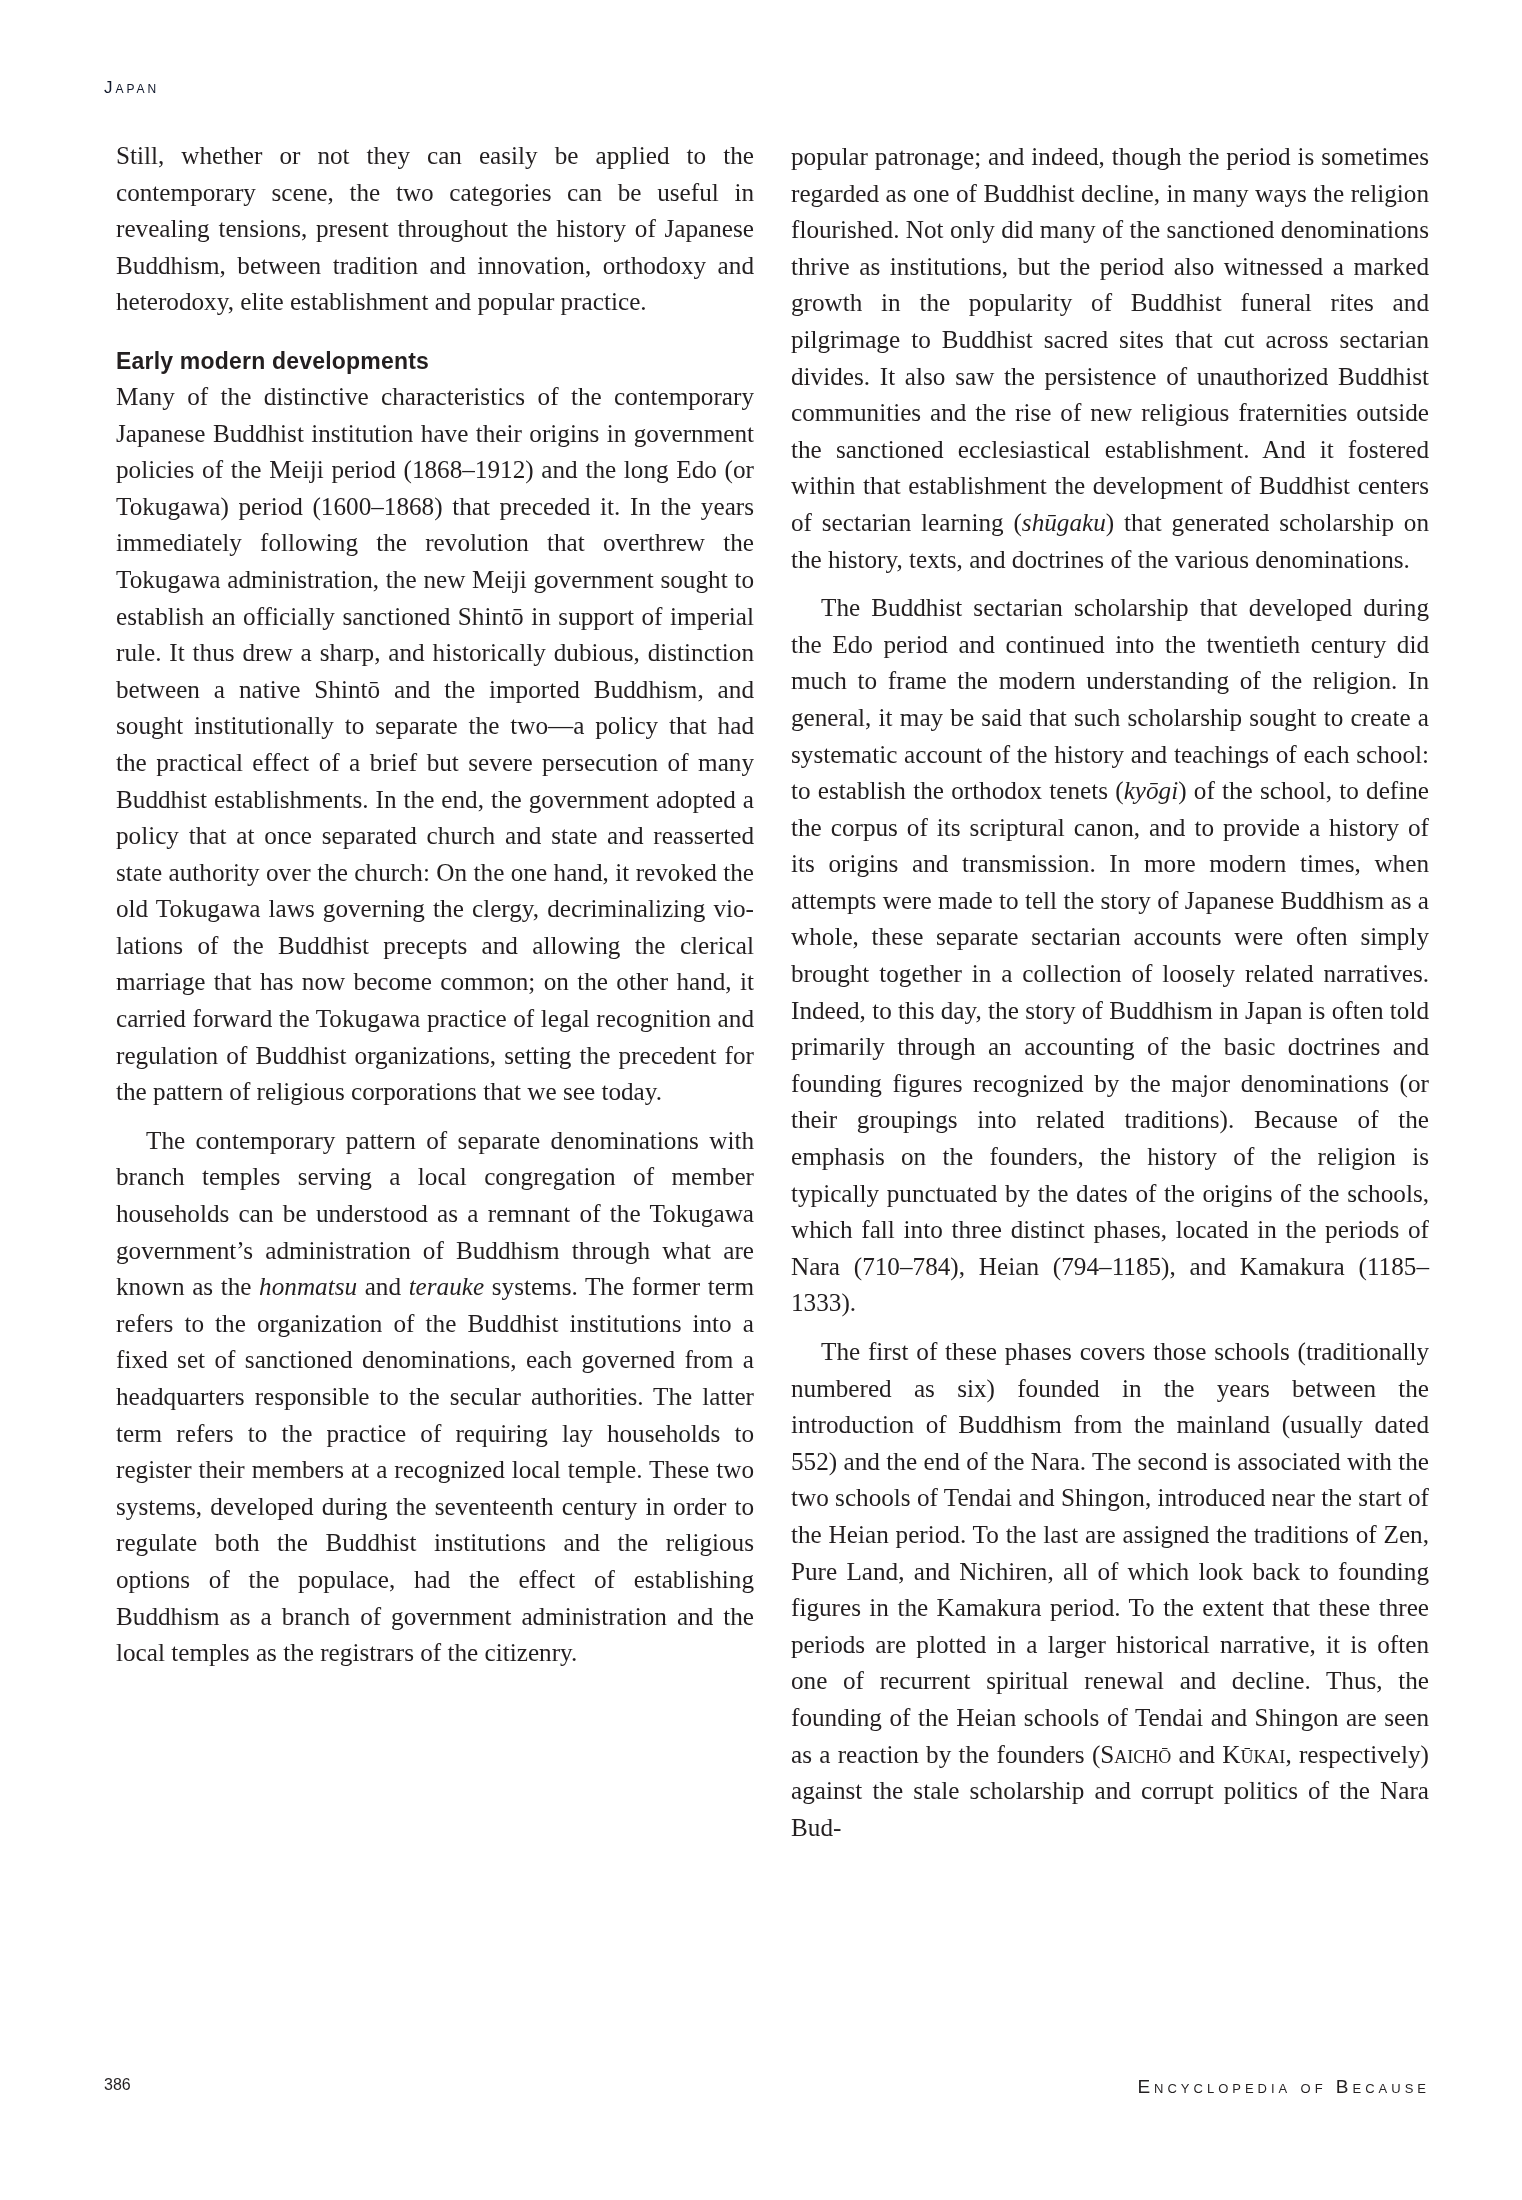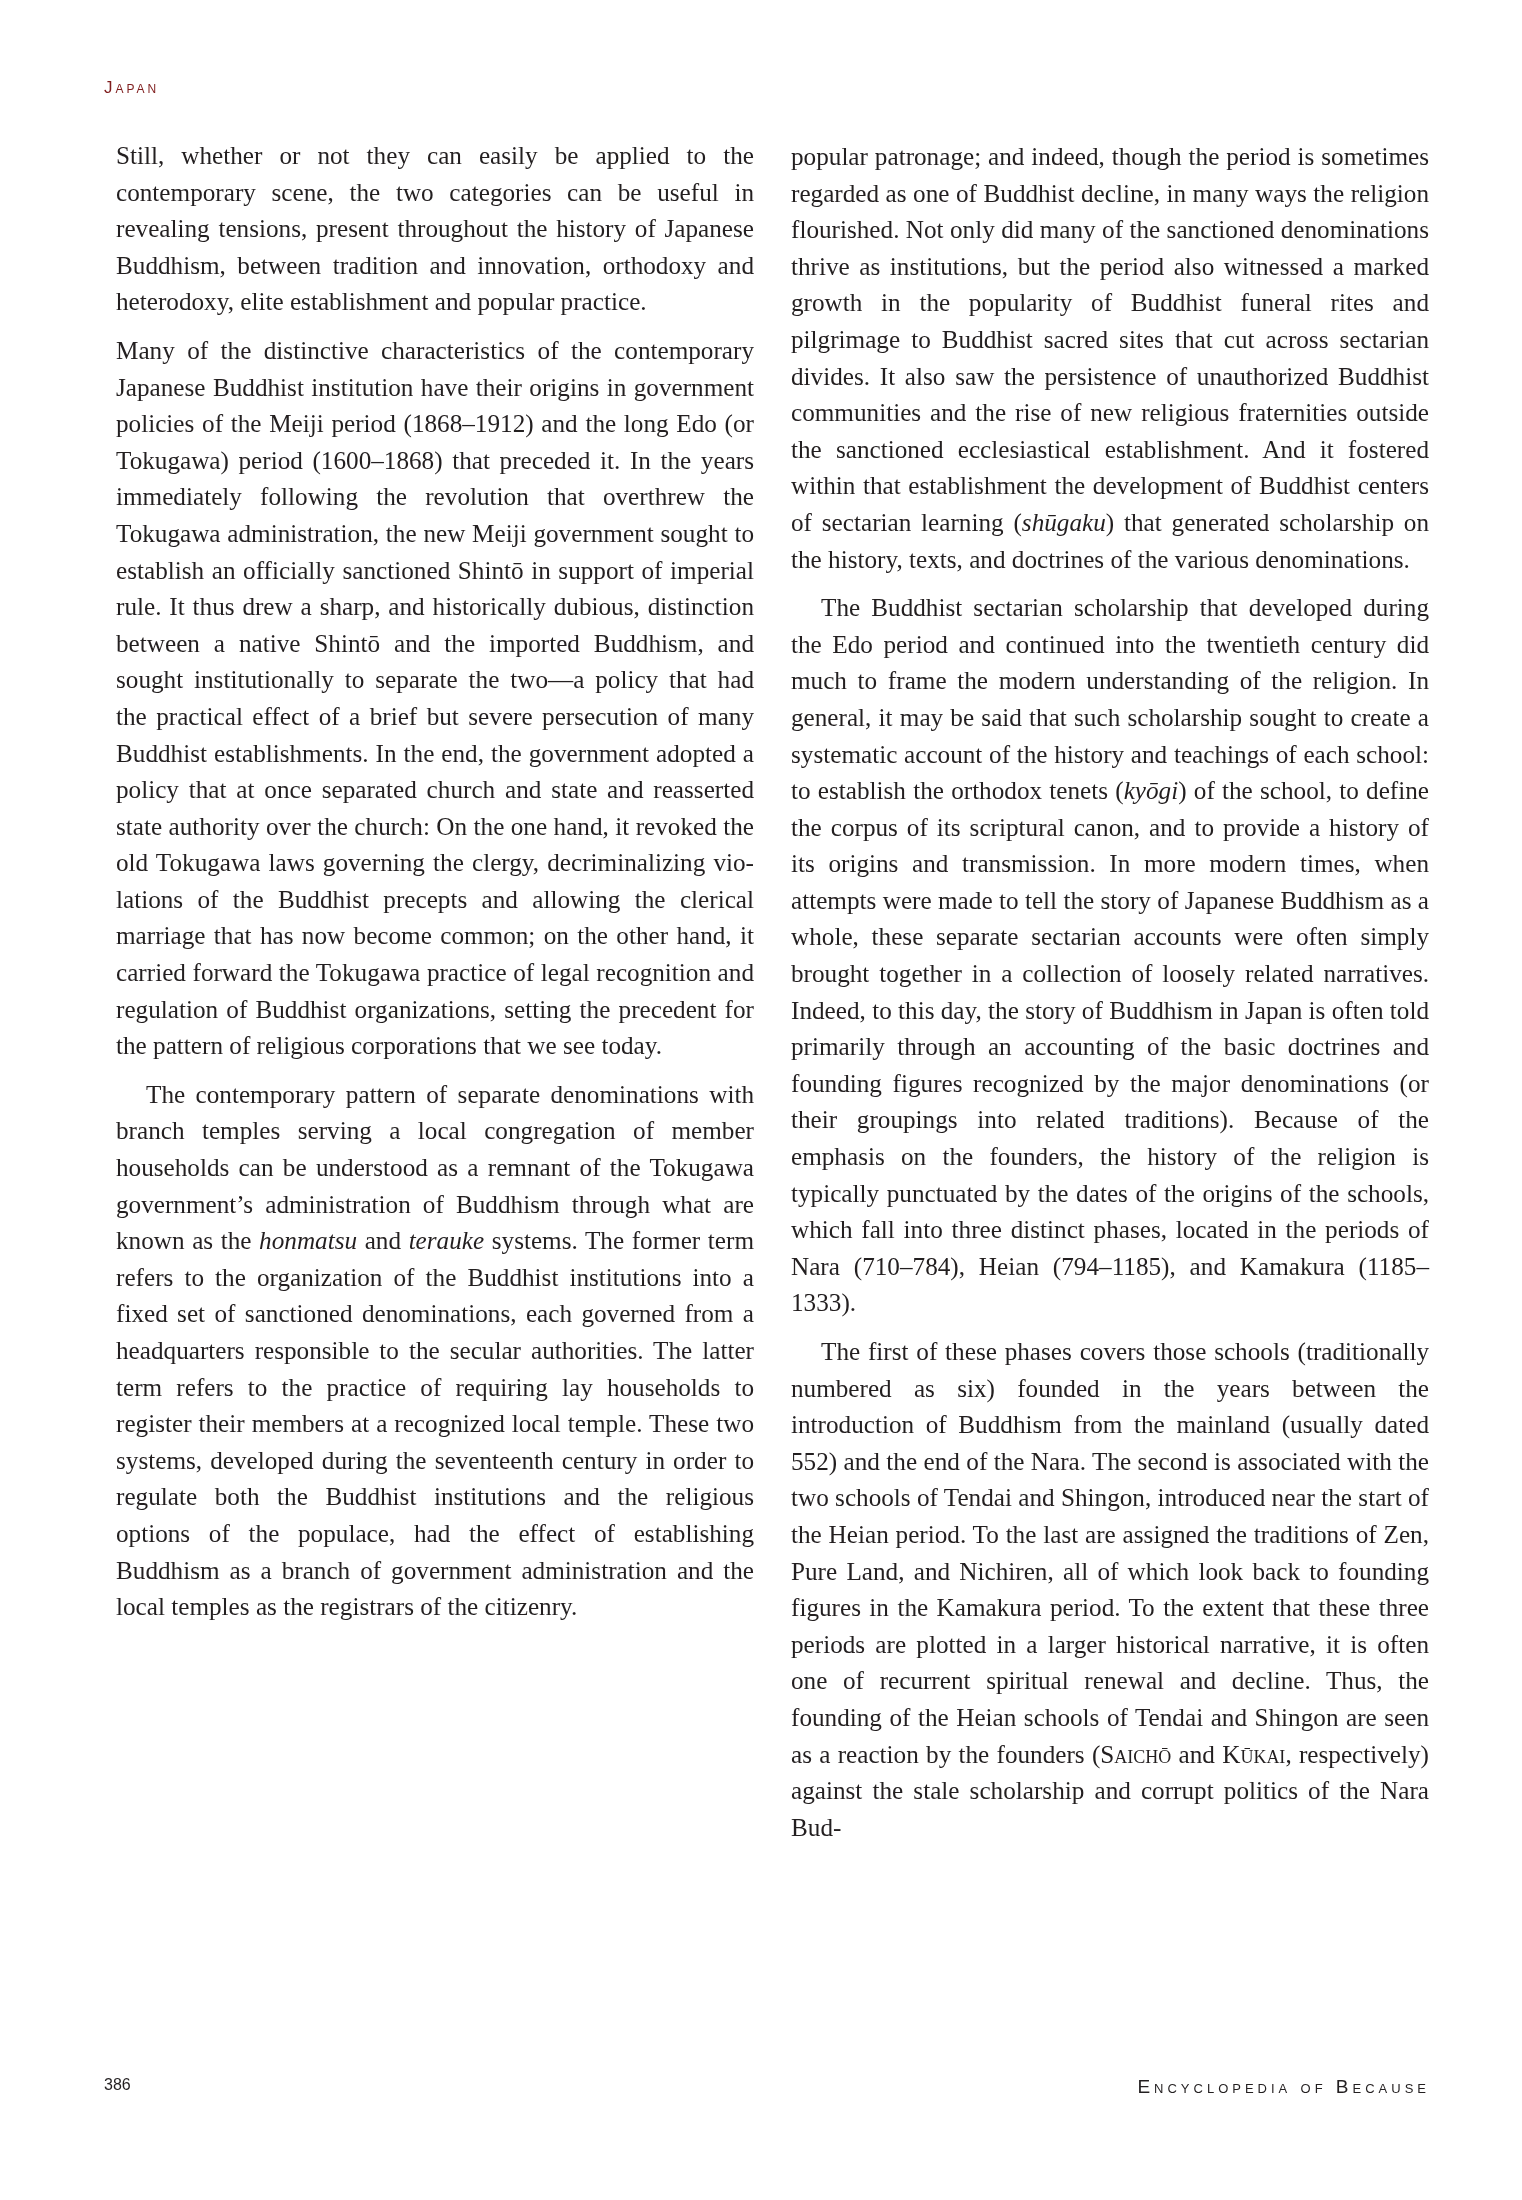--- a/index.html
+++ b/index.html
@@ -5,21 +5,21 @@
   html, body { margin: 0; padding: 0; background: #ffffff; }
   body {
     width: 1522px; height: 2200px; position: relative; overflow: hidden;
     font-family: "Liberation Serif", "DejaVu Serif", serif;
     color: #231f20;
   }
   .running-head {
     position: absolute; left: 104px; top: 78px;
     font-family: "Liberation Sans", "DejaVu Sans", sans-serif;
     font-size: 17px; letter-spacing: 3px; font-variant: small-caps;
-    color: #7f1d1d;
+    color: #0f172a;
   }
   .col {
     position: absolute; top: 138px; width: 638px;
     font-size: 25.2px; line-height: 36.6px;
     text-align: justify; hyphens: manual;
   }
   .col-left { left: 116px; }
   .col-right { left: 791px; top: 139px; }
   .col p { margin: 0 0 12px 0; }
   .col p.indent { text-indent: 30px; }
@@ -41,20 +41,21 @@
     font-size: 19px; letter-spacing: 4px; font-variant: small-caps;
   }
 </style>
 </head>
 <body>
 
 <div class="running-head">Japan</div>
 
 <div class="col col-left">
   <p class="noindent">Still, whether or not they can easily be applied to the contemporary scene, the two categories can be useful in revealing tensions, present throughout the history of Japanese Buddhism, between tradition and innovation, orthodoxy and heterodoxy, elite establishment and popular practice.</p>
+  <div class="section-heading">Early modern developments</div>
   <p class="noindent">Many of the distinctive characteristics of the contem­porary Japanese Buddhist institution have their ori­gins in government policies of the Meiji period (1868–1912) and the long Edo (or Tokugawa) period (1600–1868) that preceded it. In the years immedi­ately following the revolution that overthrew the Tokugawa administration, the new Meiji government sought to establish an officially sanctioned Shintō in support of imperial rule. It thus drew a sharp, and historically dubious, distinction between a native Shintō and the imported Buddhism, and sought in­stitutionally to separate the two—a policy that had the practical effect of a brief but severe persecution of many Buddhist establishments. In the end, the gov­ernment adopted a policy that at once separated church and state and reasserted state authority over the church: On the one hand, it revoked the old Toku­gawa laws governing the clergy, decriminalizing vio­lations of the Buddhist precepts and allowing the clerical marriage that has now become common; on the other hand, it carried forward the Tokugawa prac­tice of legal recognition and regulation of Buddhist organizations, setting the precedent for the pattern of religious corporations that we see today.</p>
   <p class="indent"><span>The contemporary pattern of separate denomina­tions with branch temples serving a local congregation of member households can be understood as a rem­nant of the Tokugawa government’s administration of Buddhism through what are known as the </span><i>honmatsu</i><span> and </span><i>terauke</i><span> systems. The former term refers to the or­ganization of the Buddhist institutions into a fixed set of sanctioned denominations, each governed from a headquarters responsible to the secular authorities. The latter term refers to the practice of requiring lay households to register their members at a recognized local temple. These two systems, developed during the seventeenth century in order to regulate both the Bud­dhist institutions and the religious options of the pop­ulace, had the effect of establishing Buddhism as a branch of government administration and the local temples as the registrars of the citizenry.</span></p>
 </div>
 
 <div class="col col-right">
   <p class="noindent"><span>popular patronage; and indeed, though the period is sometimes regarded as one of Buddhist decline, in many ways the religion flourished. Not only did many of the sanctioned denominations thrive as institutions, but the period also witnessed a marked growth in the popularity of Buddhist funeral rites and pilgrimage to Buddhist sacred sites that cut across sectarian divides. It also saw the persistence of unauthorized Buddhist communities and the rise of new religious fraternities outside the sanctioned ecclesiastical establishment. And it fostered within that establishment the devel­opment of Buddhist centers of sectarian learning (</span><i>shūgaku</i><span>) that generated scholarship on the history, texts, and doctrines of the various denominations.</span></p>
   <p class="indent"><span>The Buddhist sectarian scholarship that developed during the Edo period and continued into the twenti­eth century did much to frame the modern under­standing of the religion. In general, it may be said that such scholarship sought to create a systematic account of the history and teachings of each school: to estab­lish the orthodox tenets (</span><i>kyōgi</i><span>) of the school, to define the corpus of its scriptural canon, and to provide a his­tory of its origins and transmission. In more modern times, when attempts were made to tell the story of Japanese Buddhism as a whole, these separate sectar­ian accounts were often simply brought together in a collection of loosely related narratives. Indeed, to this day, the story of Buddhism in Japan is often told pri­marily through an accounting of the basic doctrines and founding figures recognized by the major denom­inations (or their groupings into related traditions). Because of the emphasis on the founders, the history of the religion is typically punctuated by the dates of the origins of the schools, which fall into three distinct phases, located in the periods of Nara (710–784), Heian (794–1185), and Kamakura (1185–1333).</span></p>
   <p class="indent"><span>The first of these phases covers those schools (tra­ditionally numbered as six) founded in the years between the introduction of Buddhism from the main­land (usually dated 552) and the end of the Nara. The second is associated with the two schools of Tendai and Shingon, introduced near the start of the Heian pe­riod. To the last are assigned the traditions of Zen, Pure Land, and Nichiren, all of which look back to found­ing figures in the Kamakura period. To the extent that these three periods are plotted in a larger historical nar­rative, it is often one of recurrent spiritual renewal and decline. Thus, the founding of the Heian schools of Tendai and Shingon are seen as a reaction by the founders (</span><span class="sc">Saichō</span><span> and </span><span class="sc">Kūkai</span><span>, respectively) against the stale scholarship and corrupt politics of the Nara Bud-</span></p>
 </div>
 

